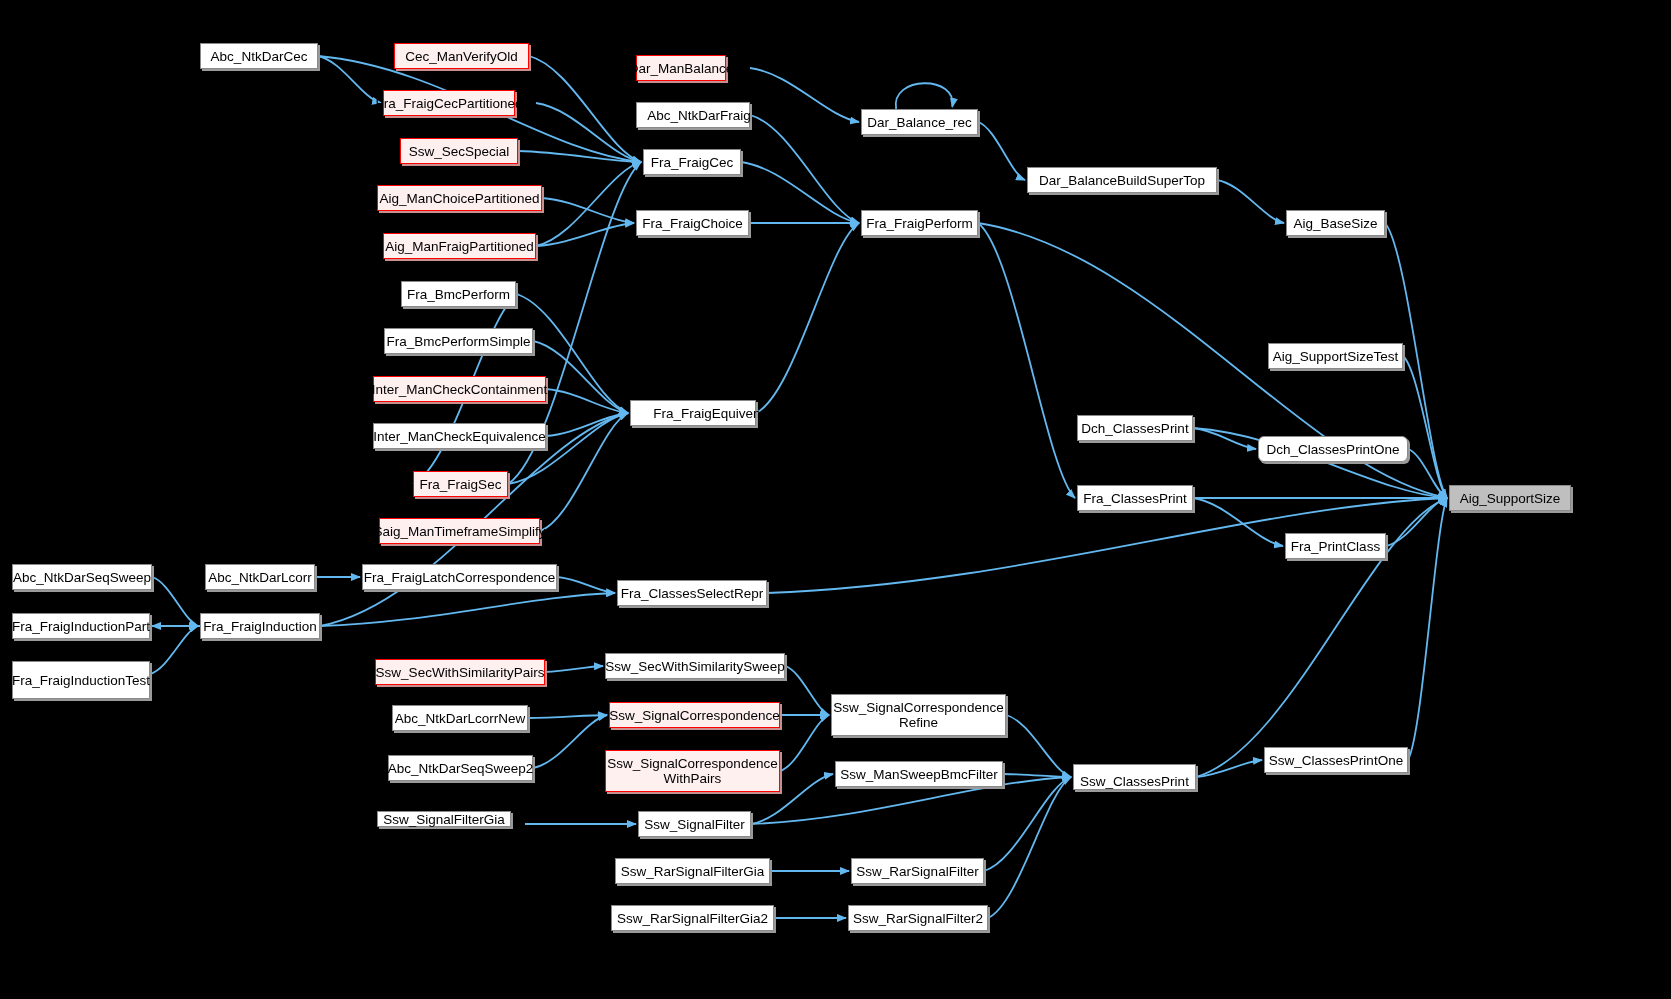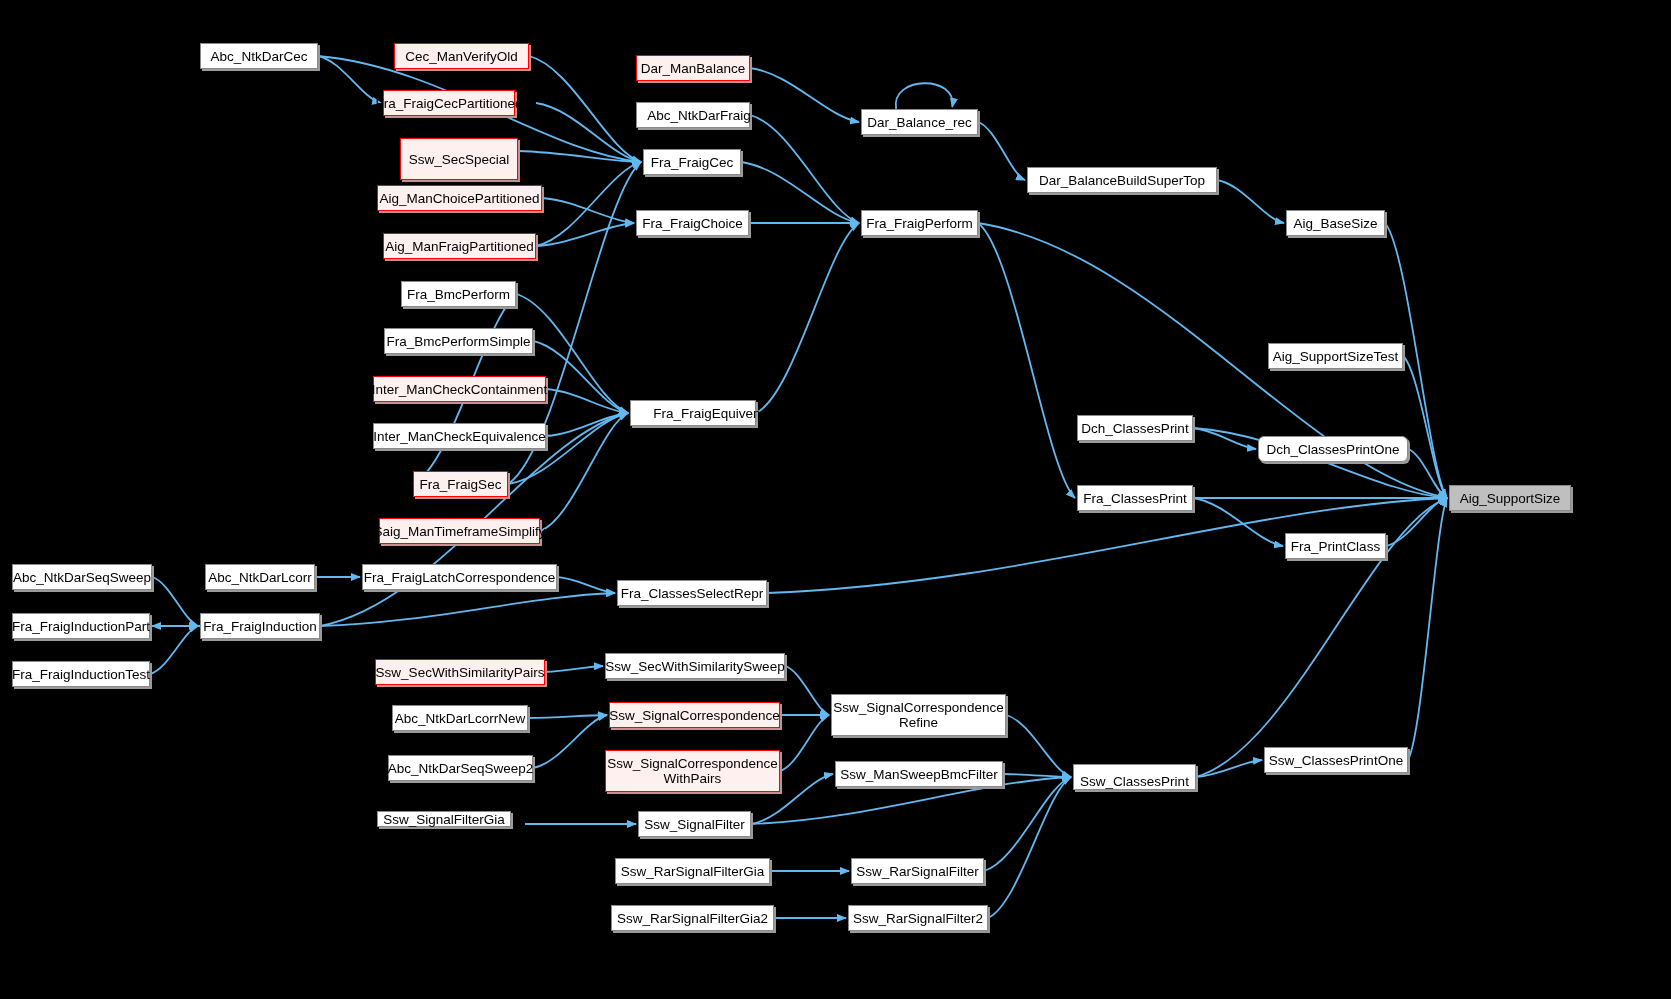--- a/index.html
+++ b/index.html
@@ -114,25 +114,25 @@
         <path d="M1193,498 C1227.2,502.8 1256,541.2 1283,546" stroke="#63b8f0" stroke-width="1.8" fill="none" marker-end="url(#arw)"></path>
         <path d="M1193,498 C1289.52,498 1370.8,498 1447,498" stroke="#63b8f0" stroke-width="1.8" fill="none" marker-end="url(#arw)"></path>
         <path d="M1386,546 C1409.18,541.2 1428.7,502.8 1447,498" stroke="#63b8f0" stroke-width="1.8" fill="none" marker-end="url(#arw)"></path>
         <path d="M1403,356 C1419.72,370.2 1433.8,483.8 1447,498" stroke="#63b8f0" stroke-width="1.8" fill="none" marker-end="url(#arw)"></path>
         <path d="M978,223 C1014.86,250.5 1045.9,470.5 1075,498" stroke="#63b8f0" stroke-width="1.8" fill="none" marker-end="url(#arw)"></path>
       </g>
   </svg>
   <div id="node-layer">
       <div class="node n-plain" style="left: 200px; top: 43px; width: 118px; height: 26px;"><span>Abc_NtkDarCec</span></div>
       <div class="node n-red" style="left: 394px; top: 43px; width: 135px; height: 26px;"><span>Cec_ManVerifyOld</span></div>
-      <div class="node n-red" style="left: 636px; top: 55px; width: 114px; height: 26px; justify-content: center;"><span>Dar_ManBalance</span></div>
+      <div class="node n-red" style="left: 636px; top: 55px; width: 90px; height: 26px; justify-content: center;"><span>Dar_ManBalance</span></div>
       <div class="node n-red" style="left: 383px; top: 90px; width: 132px; height: 26px;"><span>Fra_FraigCecPartitioned</span></div>
       <div class="node n-plain" style="left: 636px; top: 102px; width: 114px; height: 26px; padding-left: 12px;"><span>Abc_NtkDarFraig</span></div>
       <div class="node n-plain" style="left: 861px; top: 109px; width: 117px; height: 26px;"><span>Dar_Balance_rec</span></div>
-      <div class="node n-red" style="left: 400px; top: 138px; width: 118px; height: 42px;"><span>Ssw_SecSpecial</span></div>
+      <div class="node n-red" style="left: 400px; top: 138px; width: 118px; height: 26px;"><span>Ssw_SecSpecial</span></div>
       <div class="node n-plain" style="left: 643px; top: 149px; width: 98px; height: 26px;"><span>Fra_FraigCec</span></div>
       <div class="node n-plain" style="left: 1027px; top: 167px; width: 190px; height: 26px;"><span>Dar_BalanceBuildSuperTop</span></div>
       <div class="node n-red" style="left: 377px; top: 185px; width: 165px; height: 26px;"><span>Aig_ManChoicePartitioned</span></div>
       <div class="node n-plain" style="left: 636px; top: 210px; width: 113px; height: 26px;"><span>Fra_FraigChoice</span></div>
       <div class="node n-plain" style="left: 861px; top: 210px; width: 117px; height: 26px;"><span>Fra_FraigPerform</span></div>
       <div class="node n-plain" style="left: 1286px; top: 210px; width: 99px; height: 26px;"><span>Aig_BaseSize</span></div>
       <div class="node n-red" style="left: 383px; top: 233px; width: 153px; height: 26px;"><span>Aig_ManFraigPartitioned</span></div>
       <div class="node n-plain" style="left: 401px; top: 281px; width: 115px; height: 26px;"><span>Fra_BmcPerform</span></div>
       <div class="node n-plain" style="left: 384px; top: 328px; width: 149px; height: 26px;"><span>Fra_BmcPerformSimple</span></div>
       <div class="node n-plain" style="left: 1268px; top: 343px; width: 135px; height: 26px;"><span>Aig_SupportSizeTest</span></div>
@@ -145,21 +145,21 @@
       <div class="node n-plain" style="left: 1077px; top: 485px; width: 116px; height: 26px;"><span>Fra_ClassesPrint</span></div>
       <div class="node n-focus" style="left: 1449px; top: 485px; width: 122px; height: 26px;"><span>Aig_SupportSize</span></div>
       <div class="node n-red" style="left: 379px; top: 518px; width: 161px; height: 26px;"><span>Saig_ManTimeframeSimplify</span></div>
       <div class="node n-plain" style="left: 1285px; top: 533px; width: 101px; height: 26px;"><span>Fra_PrintClass</span></div>
       <div class="node n-plain" style="left: 12px; top: 564px; width: 140px; height: 26px;"><span>Abc_NtkDarSeqSweep</span></div>
       <div class="node n-plain" style="left: 205px; top: 564px; width: 110px; height: 26px;"><span>Abc_NtkDarLcorr</span></div>
       <div class="node n-plain" style="left: 362px; top: 564px; width: 195px; height: 26px;"><span>Fra_FraigLatchCorrespondence</span></div>
       <div class="node n-plain" style="left: 617px; top: 580px; width: 150px; height: 26px;"><span>Fra_ClassesSelectRepr</span></div>
       <div class="node n-plain" style="left: 12px; top: 613px; width: 138px; height: 26px;"><span>Fra_FraigInductionPart</span></div>
       <div class="node n-plain" style="left: 200px; top: 613px; width: 120px; height: 26px;"><span>Fra_FraigInduction</span></div>
-      <div class="node n-plain" style="left: 12px; top: 661px; width: 138px; height: 26px;"><span>Fra_FraigInductionTest</span></div>
+      <div class="node n-plain" style="left: 12px; top: 661px; width: 138px; height: 38px;"><span>Fra_FraigInductionTest</span></div>
       <div class="node n-red" style="left: 375px; top: 659px; width: 170px; height: 26px;"><span>Ssw_SecWithSimilarityPairs</span></div>
       <div class="node n-plain" style="left: 605px; top: 653px; width: 180px; height: 26px;"><span>Ssw_SecWithSimilaritySweep</span></div>
       <div class="node n-plain" style="left: 392px; top: 705px; width: 136px; height: 26px;"><span>Abc_NtkDarLcorrNew</span></div>
       <div class="node n-red" style="left: 609px; top: 702px; width: 171px; height: 26px;"><span>Ssw_SignalCorrespondence</span></div>
       <div class="node n-plain" style="left: 831px; top: 694px; width: 175px; height: 42px;"><span>Ssw_SignalCorrespondence
 Refine</span></div>
       <div class="node n-plain" style="left: 388px; top: 755px; width: 145px; height: 26px;"><span>Abc_NtkDarSeqSweep2</span></div>
       <div class="node n-red" style="left: 605px; top: 750px; width: 175px; height: 42px;"><span>Ssw_SignalCorrespondence
 WithPairs</span></div>
       <div class="node n-plain" style="left: 835px; top: 761px; width: 168px; height: 26px;"><span>Ssw_ManSweepBmcFilter</span></div>

